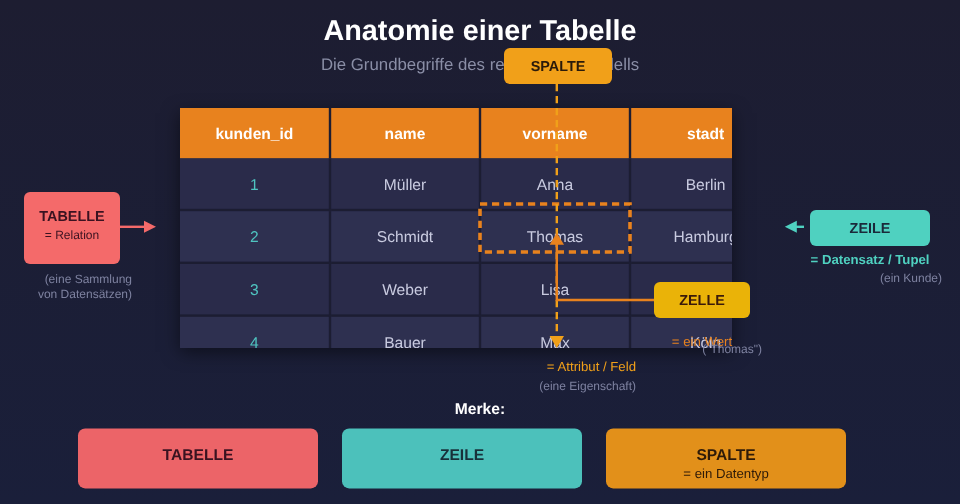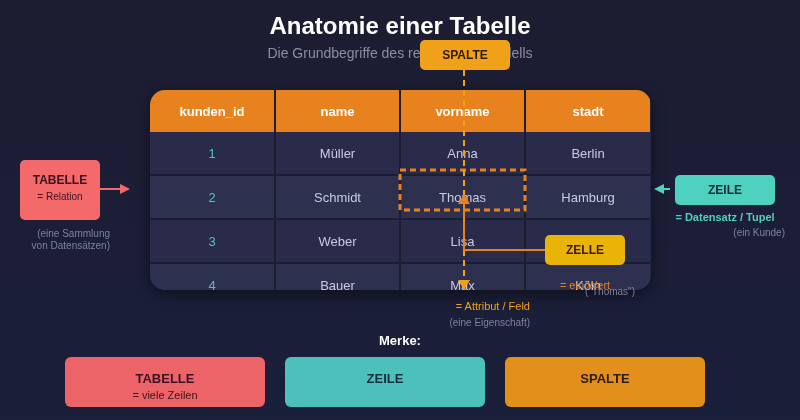--- a/index.html
+++ b/index.html
@@ -1,20 +1,20 @@
 <!DOCTYPE html>
 <html><head>
 <meta charset="utf-8">
 <style>
   html,body{margin:0;padding:0;}
   body{width:800px;height:420px;overflow:hidden;background:linear-gradient(180deg,#1d1d31 0%,#1a1f3a 100%);font-family:"Liberation Sans",sans-serif;position:relative;}
   .abs{position:absolute;}
   .title{left:0;top:12px;width:800px;text-align:center;color:#ffffff;font-weight:bold;font-size:24px;}
   .subtitle{left:0;top:45px;width:800px;text-align:center;color:#8a8ea6;font-size:14px;}
-  .tablewrap{left:150px;top:90px;width:501px;height:200px;border-radius:15px;overflow:hidden;box-shadow:0 4px 14px rgba(0,0,0,0.5);background:#252845;}
+  .tablewrap{left:150px;top:90px;width:460px;height:200px;border-radius:0;overflow:hidden;box-shadow:0 4px 14px rgba(0,0,0,0.5);background:#252845;}
   table{border-collapse:collapse;width:500px;table-layout:fixed;}
   th{background:#e8821e;color:#ffffff;font-weight:bold;font-size:13px;height:40px;border-right:2px solid #1d1d31;}
   th:last-child,td:last-child{border-right:none;}
   td{height:40px;text-align:center;color:#c9cbe0;font-size:13px;border-right:2px solid #1c1d32;border-bottom:2px solid #1c1d32;}
   tr.odd td{background:#2a2b4a;}
   tr.even td{background:#2e3050;}
   td.id{color:#4fc4c0;}
   .pill{border-radius:5px;text-align:center;font-weight:bold;}
   .spalte-top{left:420px;top:40px;width:90px;height:30px;background:#f1a019;color:#2a1a0a;font-size:12px;line-height:30px;}
   .tabelle-box{left:20px;top:160px;width:80px;height:60px;background:#f46a6a;border-radius:5px;text-align:center;}
@@ -106,20 +106,20 @@
 <div class="abs note" style="left:665px;top:227px;width:120px;">(ein Kunde)</div>
 
 <div class="abs pill zelle-box">ZELLE</div>
 <div class="abs" style="left:535px;top:279px;width:100px;text-align:center;color:#e8821e;font-size:11px;">= ein Wert</div>
 <div class="abs note" style="left:535px;top:286px;width:100px;">("Thomas")</div>
 
 <div class="abs merke">Merke:</div>
 
 <div class="abs card" style="left:65px;background:#ec6468;">
   <div class="t" style="color:#3a1220;">TABELLE</div>
-  <div class="s" style="color:#3a1220;">= viele Zeilen</div>
 </div>
 <div class="abs card" style="left:285px;background:#4cc1bb;">
   <div class="t" style="color:#18303a;">ZEILE</div>
 </div>
 <div class="abs card" style="left:505px;background:#e2901a;">
   <div class="t" style="color:#2e1a08;">SPALTE</div>
+  <div class="s" style="color:#2e1a08;">= ein Datentyp</div>
 </div>
 
 </body></html>

